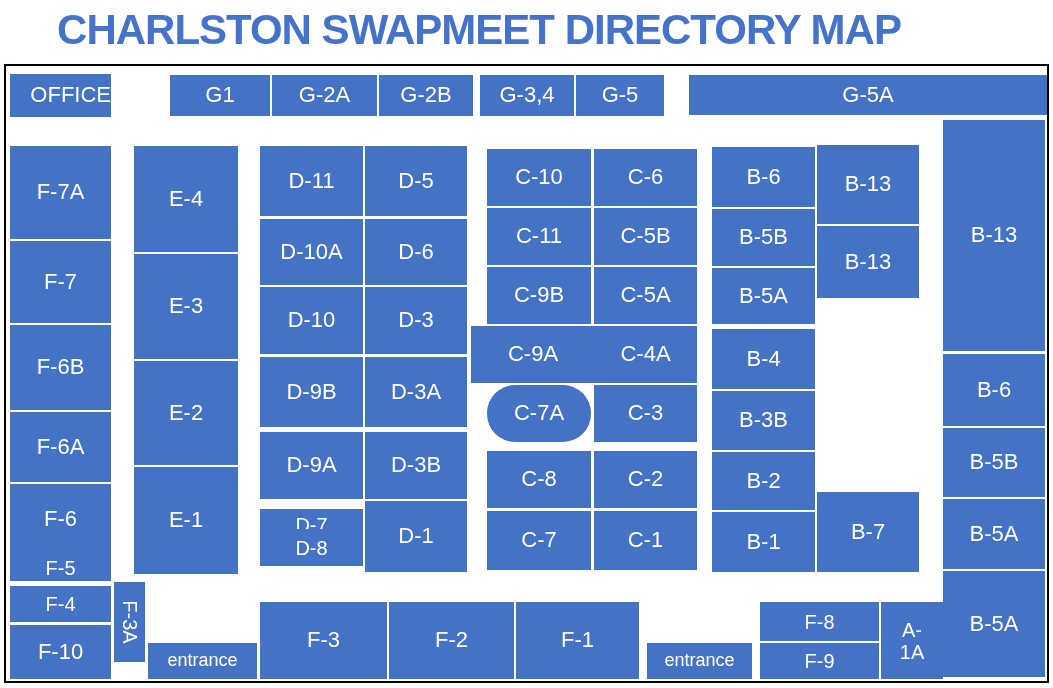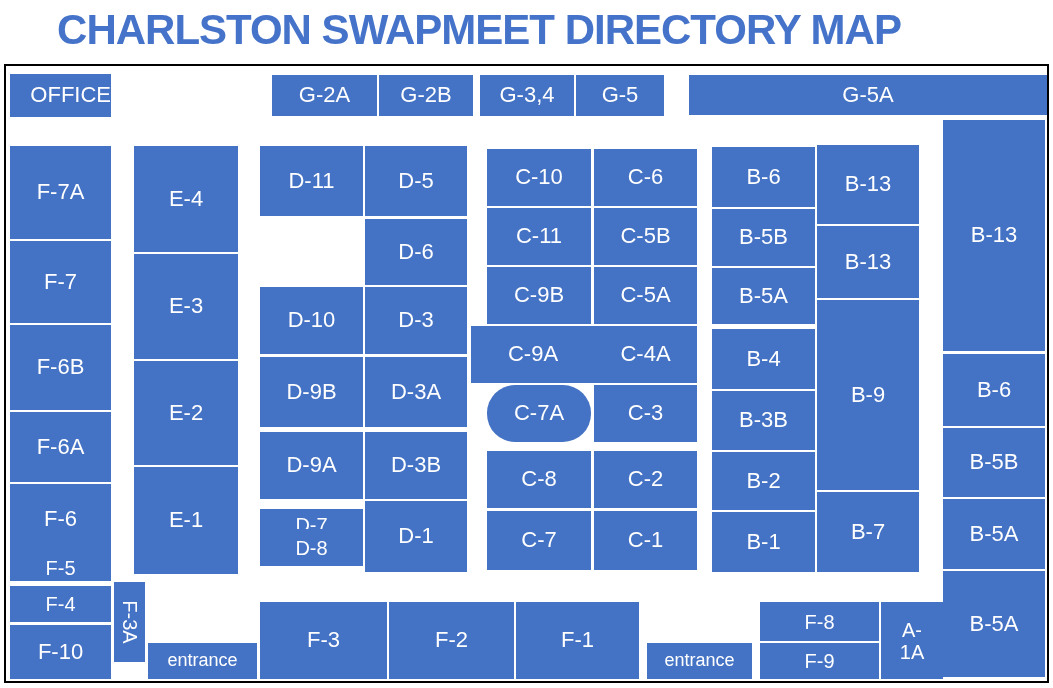--- a/index.html
+++ b/index.html
@@ -65,20 +65,23 @@
 </style>
 </head>
 <body>
 
 <div class="page">
   <h1 class="title">CHARLSTON SWAPMEET DIRECTORY MAP</h1>
   <div class="map">
       <div class="stall" style="left: 4px; top: 8px; width: 101px; height: 43px; justify-content: flex-end;">
         <span>OFFICE</span>
       </div>
+      <div class="stall" style="left: 164px; top: 9px; width: 100px; height: 41px;">
+        <span>G1</span>
+      </div>
       <div class="stall" style="left: 266px; top: 9px; width: 105px; height: 41px;">
         <span>G-2A</span>
       </div>
       <div class="stall" style="left: 373px; top: 9px; width: 94px; height: 41px;">
         <span>G-2B</span>
       </div>
       <div class="stall" style="left: 474px; top: 9px; width: 94px; height: 41px;">
         <span>G-3,4</span>
       </div>
       <div class="stall" style="left: 570px; top: 9px; width: 88px; height: 41px;">
@@ -122,20 +125,23 @@
       </div>
       <div class="stall" style="left: 128px; top: 295px; width: 104px; height: 104px;">
         <span>E-2</span>
       </div>
       <div class="stall" style="left: 128px; top: 401px; width: 104px; height: 107px;">
         <span>E-1</span>
       </div>
       <div class="stall" style="left: 254px; top: 80px; width: 103px; height: 70px;">
         <span>D-11</span>
       </div>
+      <div class="stall" style="left: 254px; top: 153px; width: 103px; height: 66px;">
+        <span>D-10A</span>
+      </div>
       <div class="stall" style="left: 254px; top: 221px; width: 103px; height: 67px;">
         <span>D-10</span>
       </div>
       <div class="stall" style="left: 254px; top: 291px; width: 103px; height: 70px;">
         <span>D-9B</span>
       </div>
       <div class="stall" style="left: 254px; top: 366px; width: 103px; height: 67px;">
         <span>D-9A</span>
       </div>
       <div class="stall sm" style="left: 254px; top: 435px; width: 103px; height: 31px; margin-top: 8px;">
@@ -223,23 +229,20 @@
         <span>B-2</span>
       </div>
       <div class="stall" style="left: 706px; top: 446px; width: 103px; height: 60px;">
         <span>B-1</span>
       </div>
       <div class="stall" style="left: 811px; top: 79px; width: 102px; height: 79px;">
         <span>B-13</span>
       </div>
       <div class="stall" style="left: 811px; top: 160px; width: 102px; height: 72px;">
         <span>B-13</span>
-      </div>
-      <div class="stall" style="left: 811px; top: 234px; width: 102px; height: 190px;">
-        <span>B-9</span>
       </div>
       <div class="stall" style="left: 811px; top: 426px; width: 102px; height: 80px;">
         <span>B-7</span>
       </div>
       <div class="stall" style="left: 937px; top: 54px; width: 102px; height: 231px;">
         <span>B-13</span>
       </div>
       <div class="stall" style="left: 937px; top: 288px; width: 102px; height: 72px;">
         <span>B-6</span>
       </div>

